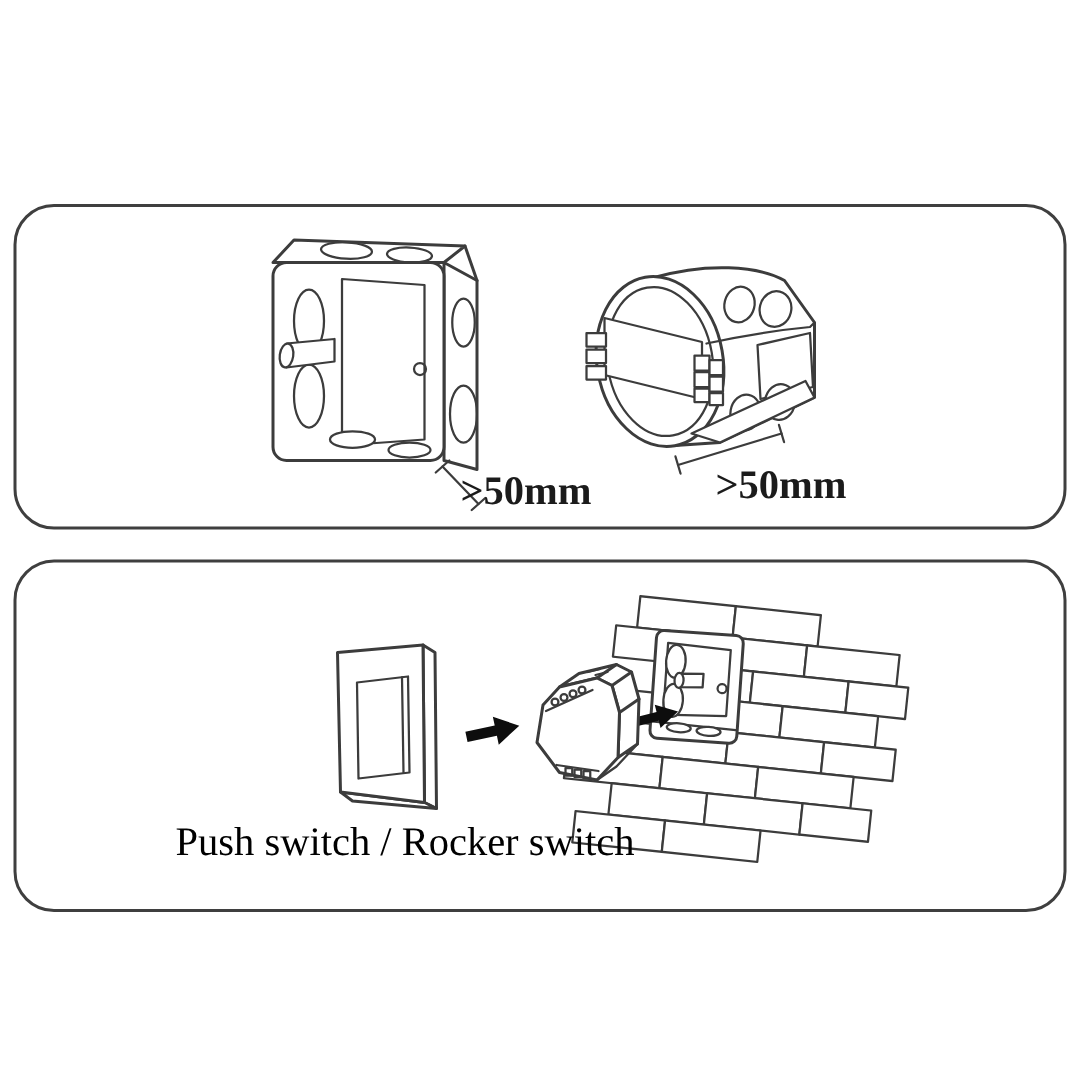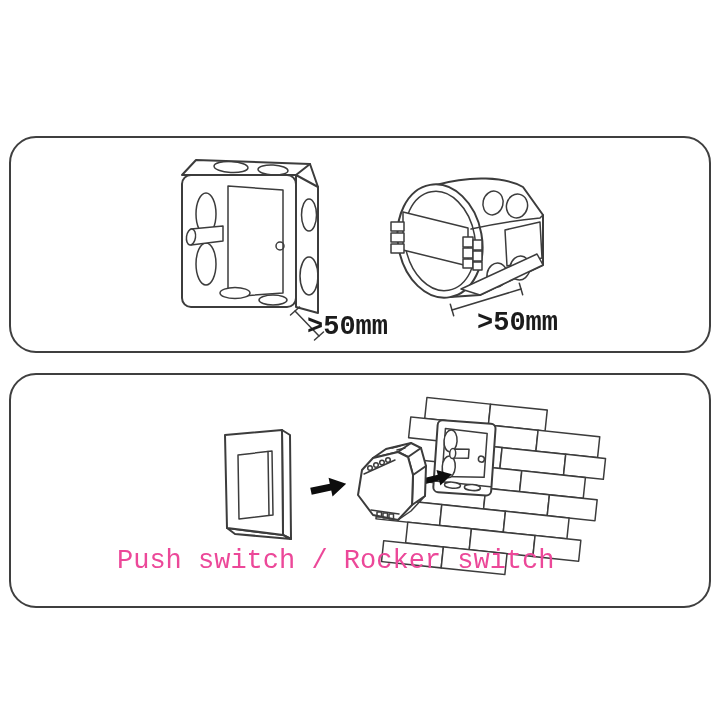--- a/index.html
+++ b/index.html
@@ -1,24 +1,24 @@
 <!DOCTYPE html>
 <html><head>
 <meta charset="utf-8">
 <style>
   html,body{margin:0;padding:0;background:#ffffff;}
   .canvas{position:relative;width:720px;height:720px;background:#ffffff;overflow:hidden;
-          font-family:Liberation Mono, monospace;}
+          font-family:Liberation Serif, serif;}
   .panel{position:absolute;left:9px;width:702px;border:2px solid #3f3f3f;border-radius:27px;
          box-sizing:border-box;background:#ffffff;}
   .panel-top{top:136px;height:217px;}
   .panel-bottom{top:373px;height:235px;}
   .panel svg{position:absolute;left:-2px;top:-2px;}
   .dim-label{position:absolute;font-size:27px;font-weight:600;color:#1b1b1b;line-height:1;white-space:nowrap;}
-  .caption{position:absolute;font-size:27px;font-weight:400;color:#ec4899;line-height:1.1;white-space:nowrap;}
+  .caption{position:absolute;font-size:27px;font-weight:400;color:#000000;line-height:1.1;white-space:nowrap;}
   .ln{fill:none;stroke:#3c3c3c;stroke-width:2;stroke-linecap:round;stroke-linejoin:round;}
   .lnw{fill:#ffffff;stroke:#3c3c3c;stroke-width:2;stroke-linecap:round;stroke-linejoin:round;}
   .lnt{fill:none;stroke:#3c3c3c;stroke-width:1.5;stroke-linecap:round;stroke-linejoin:round;}
   .lntw{fill:#ffffff;stroke:#3c3c3c;stroke-width:1.5;stroke-linecap:round;stroke-linejoin:round;}
   .arrow{fill:#0d0d0d;stroke:none;}
 </style>
 </head>
 <body>
 
 <div class="canvas">

